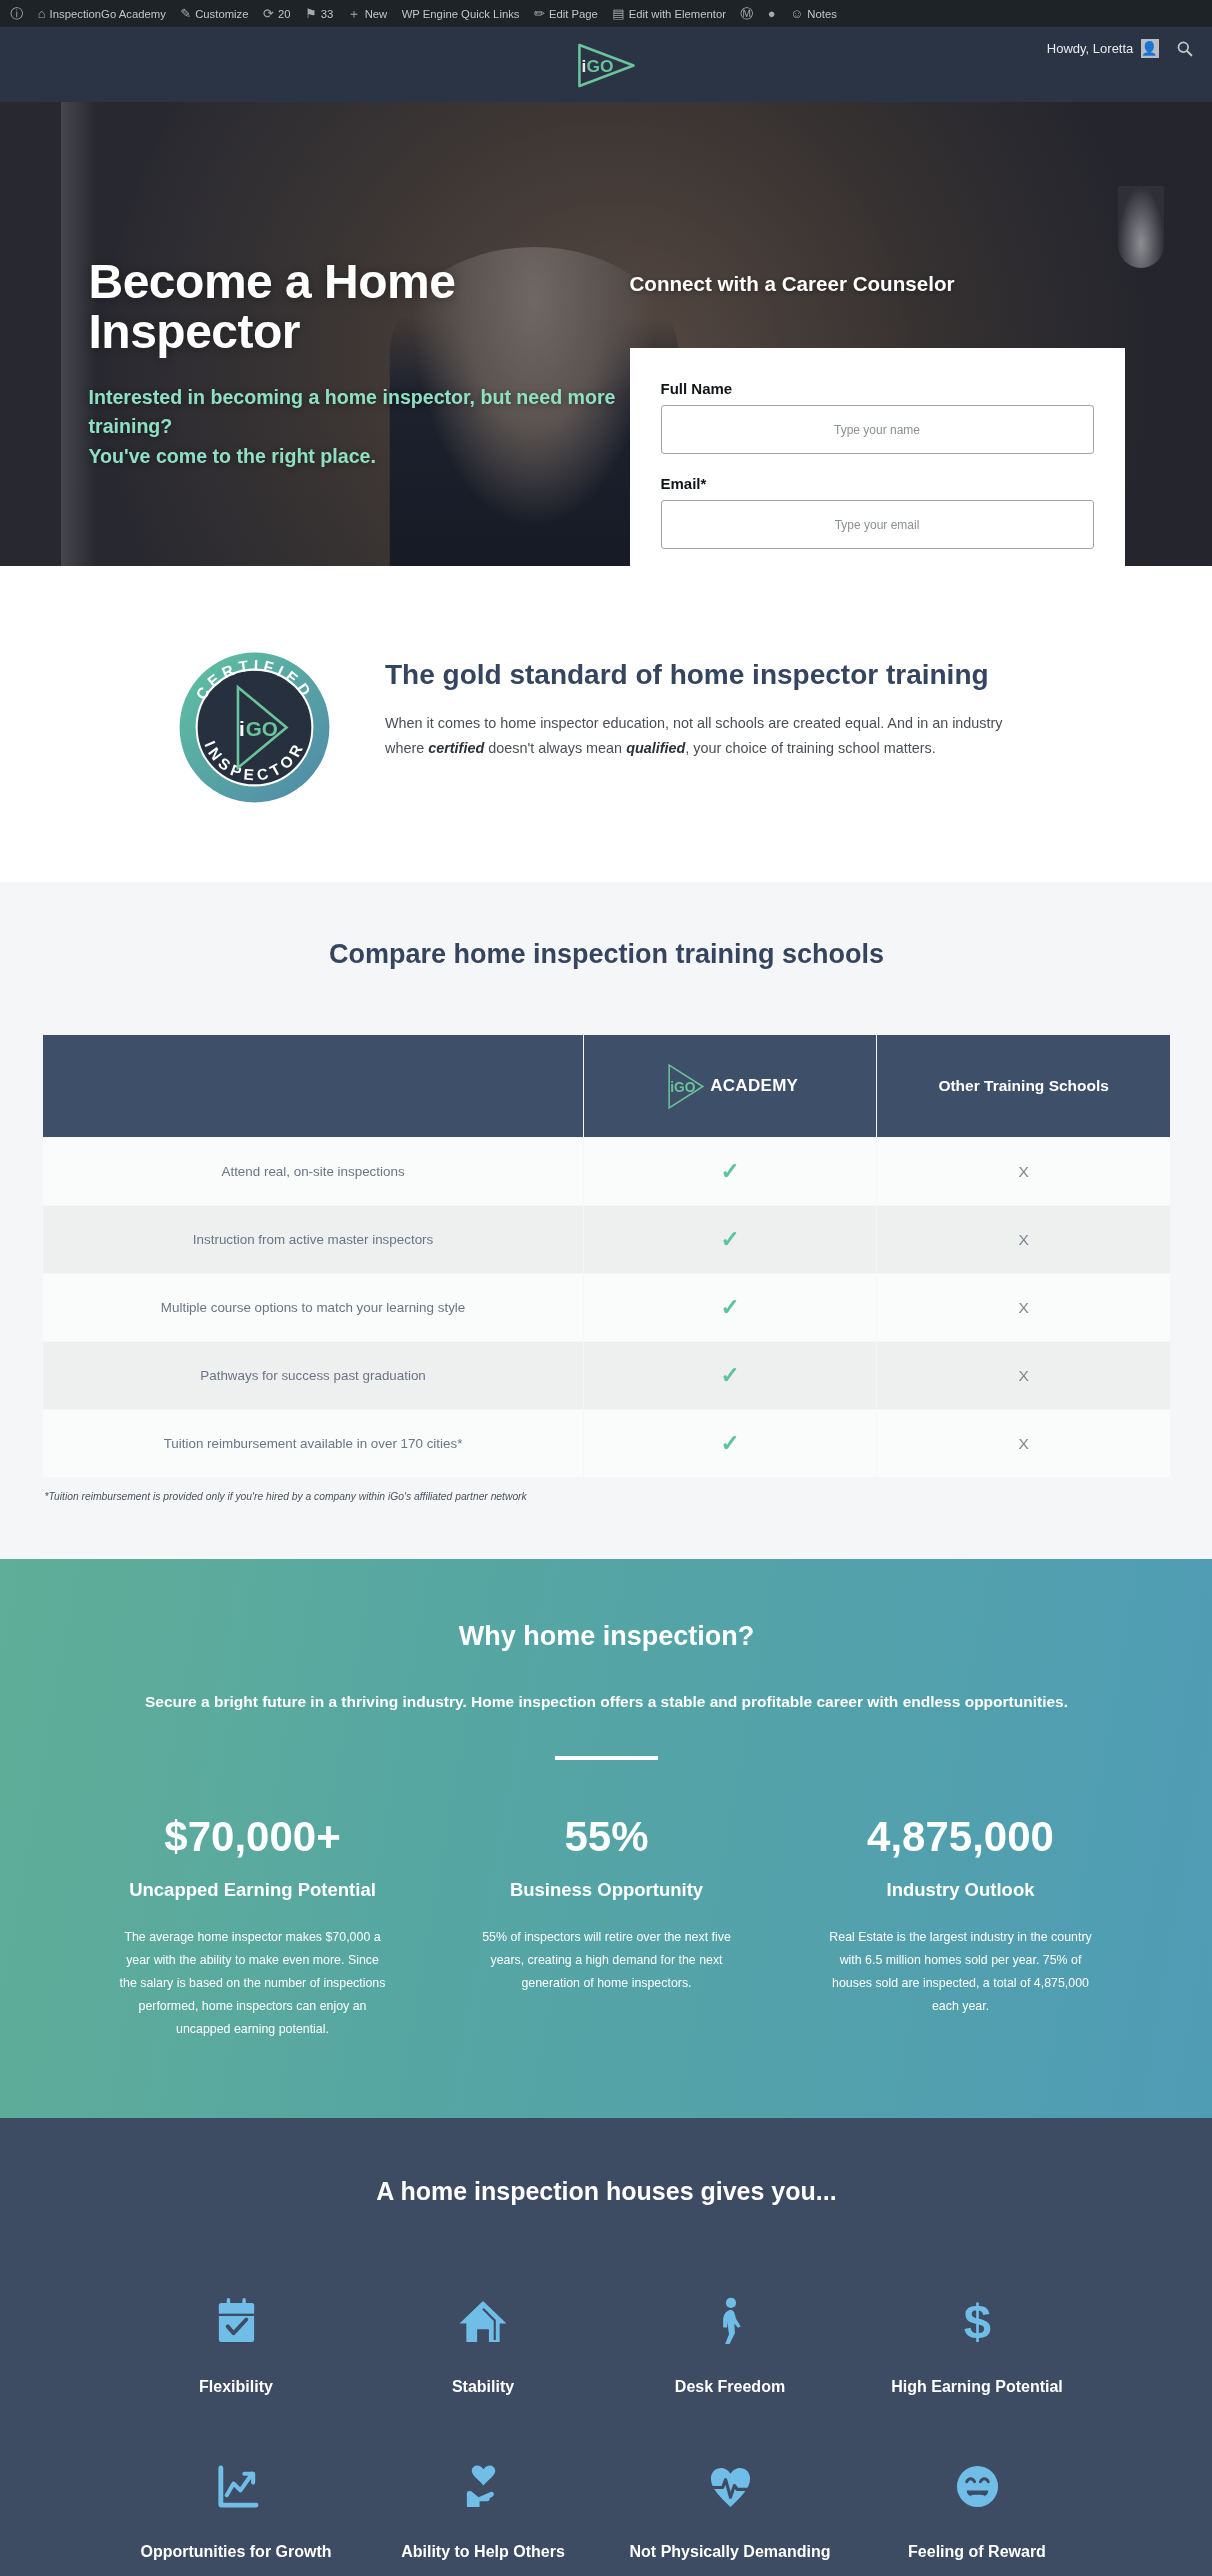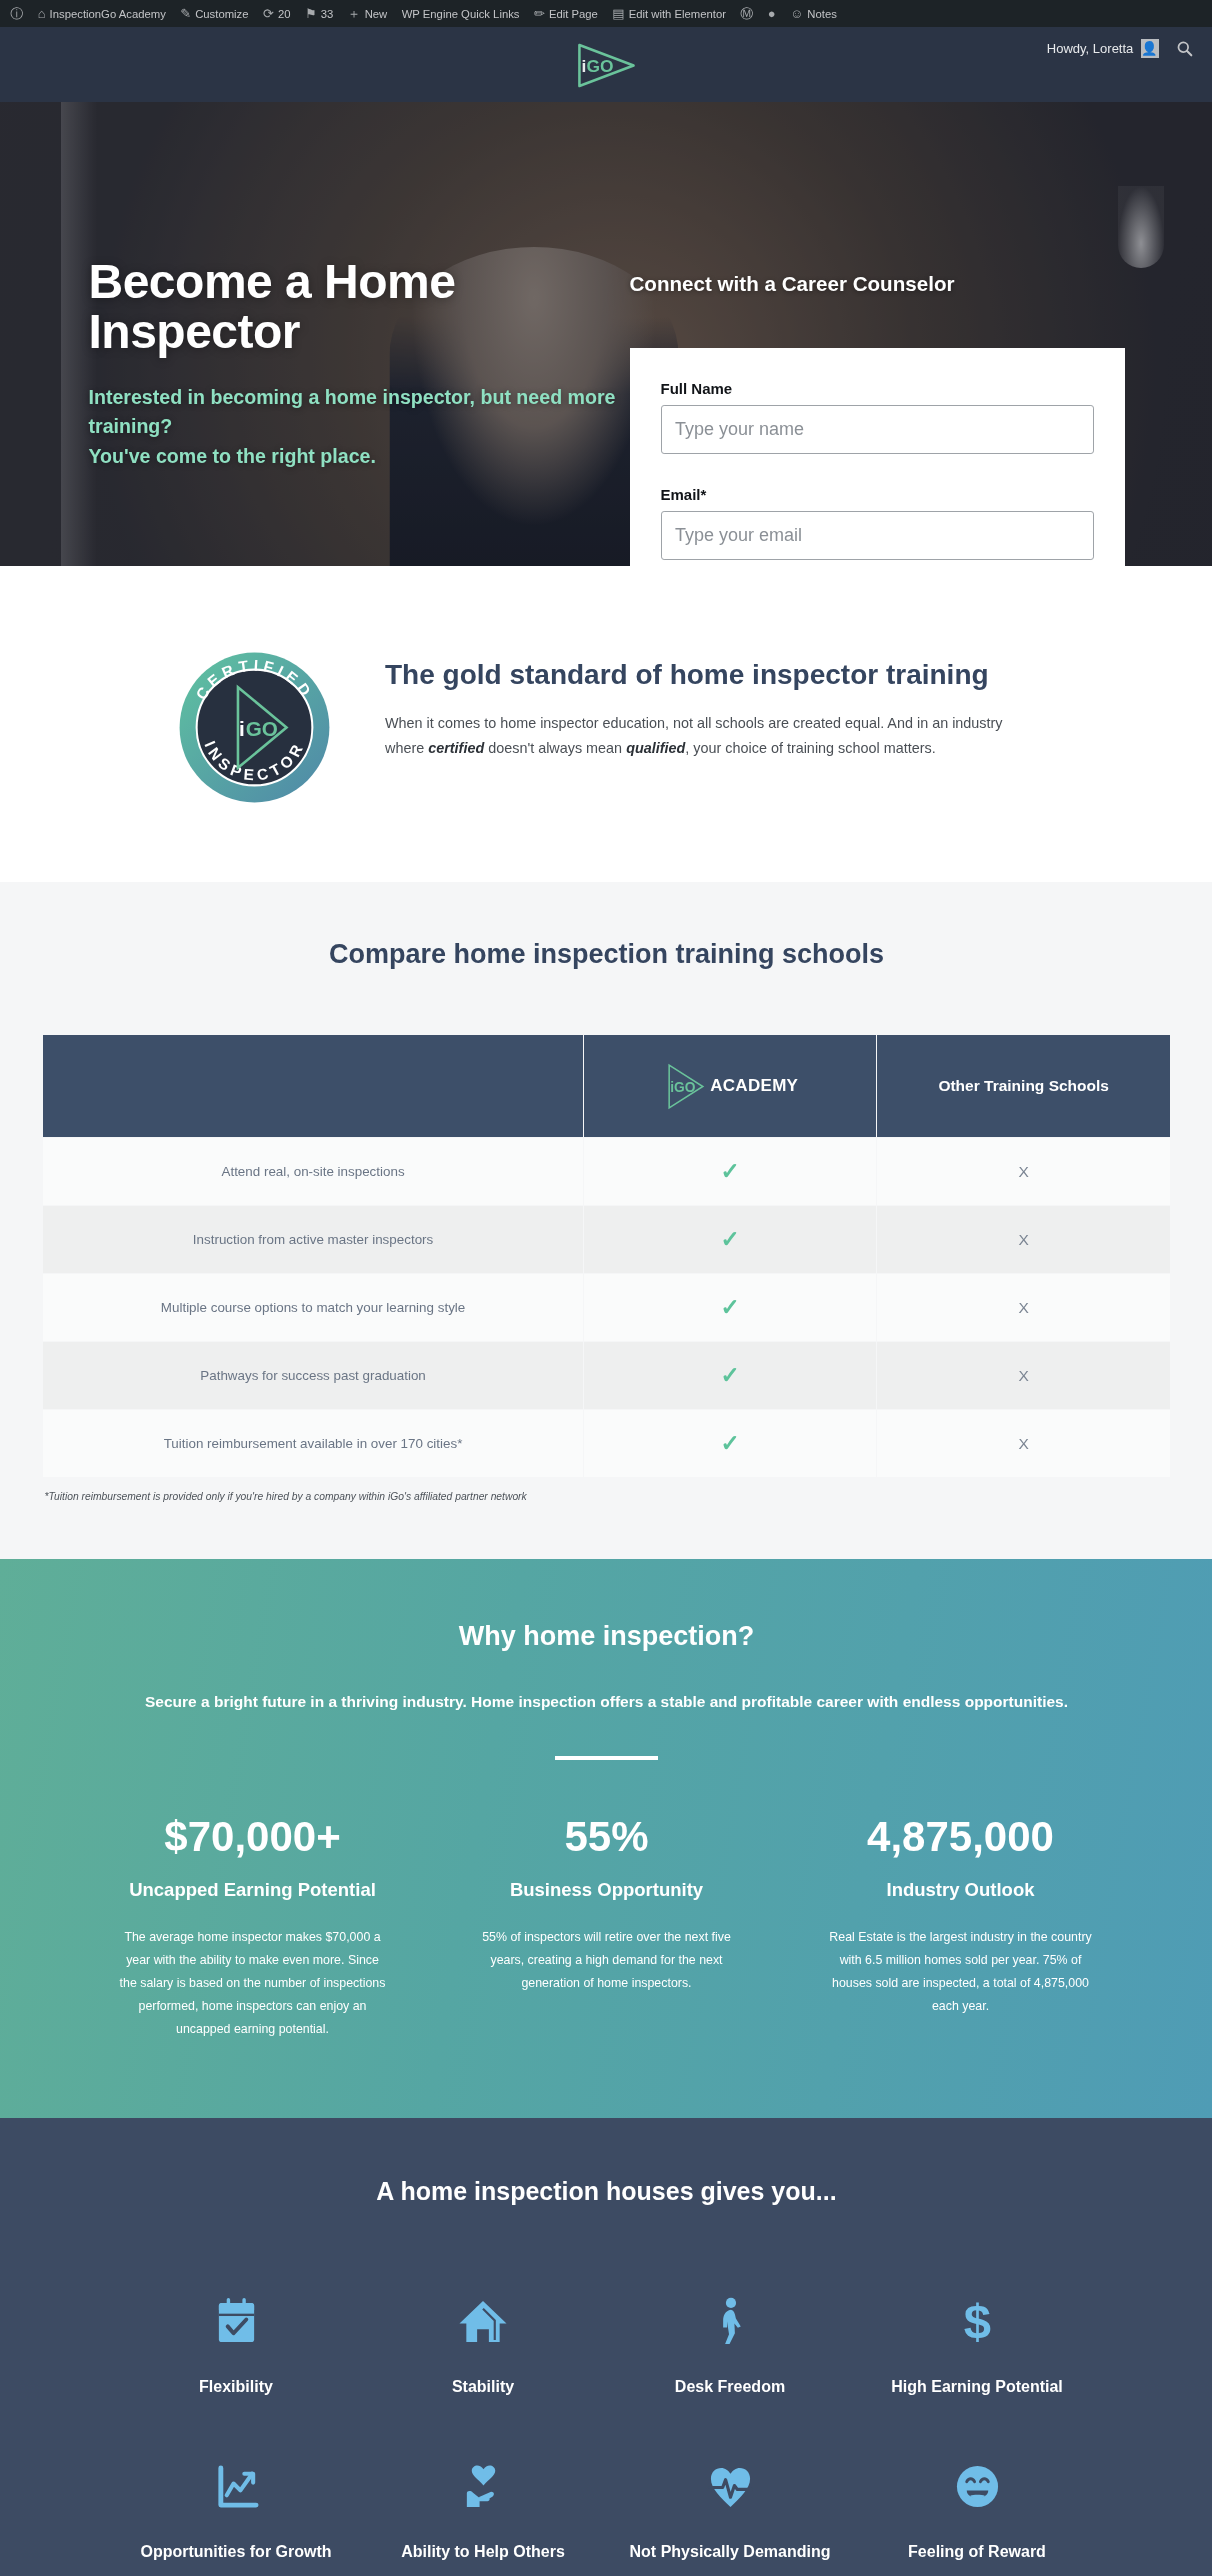--- a/index.html
+++ b/index.html
@@ -143,28 +143,29 @@
     font-weight: 700;
     color: #111418;
     margin-bottom: 8.2px;
   }
   .field-input {
     width: 100%;
     height: 49px;
     border: 1px solid #9ea3a8;
     border-radius: 3.1px;
     padding: 0 13.4px;
-    font-size: 18px;
+    font-size: 12px;
     color: #3c4349;
     font-family: "Liberation Sans", sans-serif;
     background: #fff;
     outline: none;
+    text-align: center;
   }
   .field-input::placeholder { color: #8b9096; }
-  .field-block { margin-bottom: 32px; }
+  .field-block { margin-bottom: 21px; }
 
   
   .gold {
     background: #ffffff;
     padding: 77px 0 77px 0;
   }
   .gold-inner {
     max-width: 979px;
     margin: 0 auto;
     display: flex;

